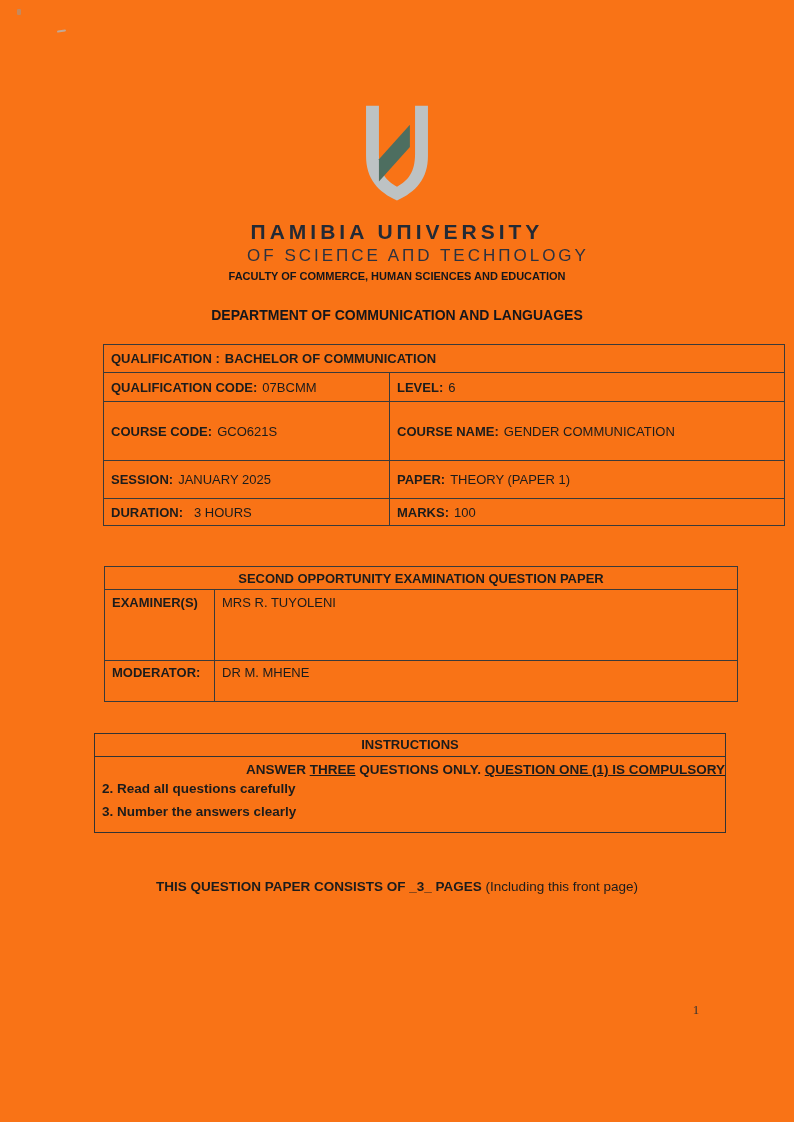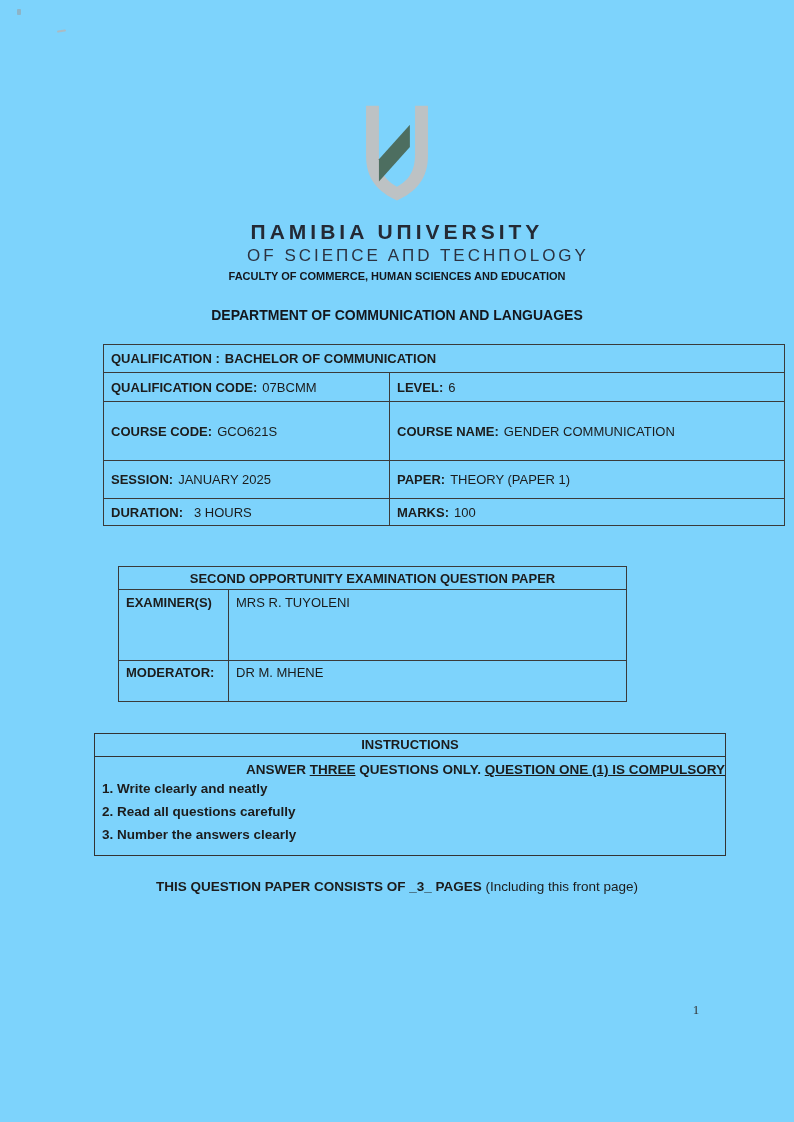--- a/index.html
+++ b/index.html
@@ -1,18 +1,18 @@
 <!DOCTYPE html>
 <html><head>
 <meta charset="utf-8">
 <style>
   * { margin:0; padding:0; box-sizing:border-box; }
   html,body { background:#ffffff; }
   .page {
-    position:relative; width:794px; height:1122px; background:#7dd3fc;
+    position:relative; width:794px; height:1122px; background:#f97316;
     font-family:"Liberation Sans","DejaVu Sans",sans-serif; color:#1c1c1c;
     overflow:hidden; margin:0 auto;
   }
   
   .artifact1 { position:absolute; left:17px; top:9px; width:4px; height:6px;
     background:#9a9a9a; opacity:.55; border-radius:1px; }
   .artifact2 { position:absolute; left:57px; top:30px; width:9px; height:2px;
     background:#b5b5b5; opacity:.8; transform:rotate(-10deg); border-radius:2px; }
 
   
@@ -32,21 +32,21 @@
   .val-wide { margin-left:11px; }
 
   .course-table { position:absolute; top:344px; left:103px; width:682px; }
   .course-table col.c1 { width:286px; }
   .course-table tr.r1 td { height:28px; font-weight:bold; }
   .course-table tr.r2 td { height:29px; }
   .course-table tr.r3 td { height:59px; }
   .course-table tr.r4 td { height:38px; }
   .course-table tr.r5 td { height:27px; }
 
-  .exam-table { position:absolute; top:566px; left:118px; width:509px;padding-left:44px; }
+  .exam-table { position:absolute; top:566px; left:104px; width:634px;padding-left:44px; }
   .exam-table col.c1 { width:110px; }
   .exam-table td.title-cell { height:23px; text-align:center; font-weight:bold; padding:1px 4px; }
   .exam-table tr.examiner td { height:71px; vertical-align:top; padding-top:5px; }
   .exam-table tr.moderator td { height:41px; vertical-align:top; padding-top:4px; }
   .exam-table td.mod-label { padding-top:13px; }
 
   
   .instructions { position:absolute; top:733px; left:94px; width:632px;
     border:1px solid #333333; padding-bottom:9px; }
   .ins-title { height:23px; border-bottom:1px solid #333333; text-align:center;
@@ -127,21 +127,20 @@
     <tr class="moderator">
       <td class="lbl mod-label">MODERATOR:</td>
       <td>DR M. MHENE</td>
     </tr>
   </tbody>
     </table>
 
   <div class="instructions">
     <div class="ins-title">INSTRUCTIONS</div>
     <div class="ins-answer"><span>ANSWER </span><span class="u">THREE</span><span> QUESTIONS ONLY. </span><span class="u">QUESTION ONE (1) IS COMPULSORY</span></div>
-    <div class="ins-item">1. Write clearly and neatly</div>
     <div class="ins-item">2. Read all questions carefully</div>
     <div class="ins-item">3. Number the answers clearly</div>
   </div>
 
   <div class="pages-note"><span class="b">THIS QUESTION PAPER CONSISTS OF _3_ PAGES</span><span> (Including this front page)</span></div>
 
   <div class="page-number">1</div>
 
 </div>
 

